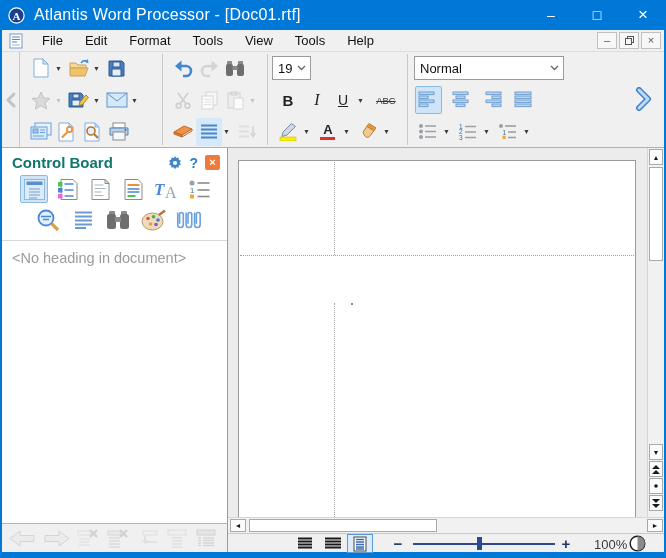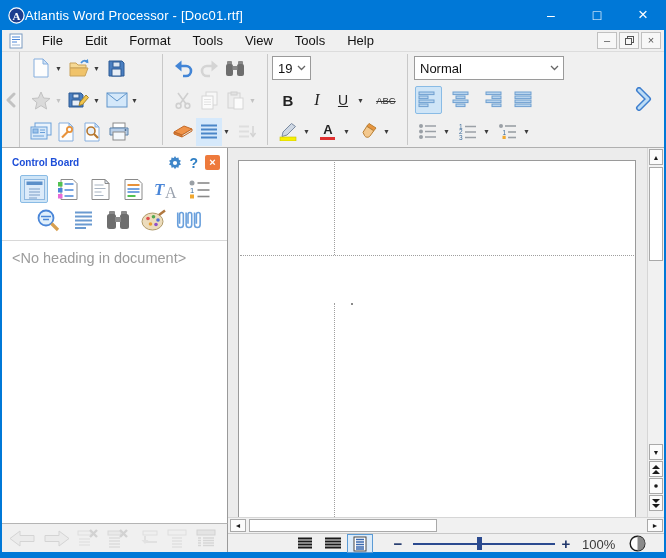--- a/index.html
+++ b/index.html
@@ -2,21 +2,21 @@
 <html><head>
 <meta charset="utf-8">
 <style>
   * { box-sizing: border-box; margin: 0; padding: 0; }
   body { font-family: "Liberation Sans", sans-serif; background: #888; }
   .window { position: relative; width: 666px; height: 558px; background: #0078D7; overflow: hidden; font-size: 13px; }
 
   
   .titlebar { position: absolute; left:0; top:0; width:666px; height:30px; background:#0078D7; color:#fff; display:flex; align-items:center; }
   .app-icon { margin-left:8px; display:flex; }
-  .title-text { font-size:13px; letter-spacing:.2px; }
+  .title-text { margin-left:9px; font-size:16px; letter-spacing:.2px; }
   .tbar-controls { position:absolute; right:0; top:0; height:30px; display:flex; }
   .tbar-btn { width:46px; height:30px; display:flex; align-items:center; justify-content:center; color:#fff; font-size:14px; }
 
   
   .menubar { position:absolute; left:2px; top:30px; width:662px; height:22px; background:#f0f0f0; display:flex; align-items:center; border-bottom:1px solid #dcdcdc; }
   .menu-doc-icon { margin:0 8px 0 7px; display:flex; }
   .menu-item { padding:0 11px; color:#111; height:22px; display:flex; align-items:center; }
   .mdi-controls { position:absolute; right:3px; top:2px; display:flex; gap:2px; }
   .mdi-btn { width:20px; height:17px; background:#f7f7f7; border:1px solid #c0c0c0; display:flex; align-items:center; justify-content:center; font-size:11px; color:#555; line-height:1; }
 
@@ -36,21 +36,21 @@
   .utxt { text-decoration:underline; font-size:14px; color:#222; }
   .stxt { font-size:9.5px; text-decoration:line-through; color:#333; letter-spacing:0; }
   .fc { font-size:13px; font-weight:bold; color:#222; display:flex; flex-direction:column; align-items:center; line-height:1; }
   .fc .bar { width:15px; height:3px; background:#e03030; margin-top:1px; }
   .selbtn { background:#cfe5f7; border:1px solid #89bbe5; border-radius:2px; }
   .more-chevron { position:absolute; left:628px; top:31px; width:26px; height:32px; display:flex; align-items:center; justify-content:center; }
 
   
   .control-board { position:absolute; left:2px; top:148px; width:226px; height:375px; background:#fff; border-right:1px solid #9a9a9a; }
   .cb-header { display:flex; align-items:center; height:26px; padding:3px 7px 0 10px; }
-  .cb-title { font-weight:bold; font-size:10px; color:#1d4ed8; }
+  .cb-title { font-weight:bold; font-size:15px; color:#0f766e; }
   .cb-tools { margin-left:auto; display:flex; gap:7px; align-items:center; }
   .cb-help { color:#2f7fc4; font-weight:bold; font-size:14px; }
   .cb-close { width:15px; height:15px; background:#ee7a3c; border-radius:2px; color:#fff; font-size:11px; font-weight:bold; display:flex; align-items:center; justify-content:center; line-height:1; }
   .cb-row1 { position:absolute; left:18px; top:27px; display:flex; gap:5px; align-items:center; }
   .cb-row2 { position:absolute; left:32px; top:58px; display:flex; gap:7px; align-items:center; }
   .cb-ic { width:28px; height:28px; display:flex; align-items:center; justify-content:center; }
   .cb-divider { position:absolute; left:0; top:92px; width:225px; height:1px; background:#d8d8d8; }
   .cb-empty { position:absolute; left:10px; top:102px; color:#9c9c9c; font-size:14.5px; }
 
   
@@ -73,21 +73,21 @@
   .h-btn { position:absolute; top:1px; width:16px; height:13px; background:#fbfbfb; border:1px solid #a9a9a9; display:flex; align-items:center; justify-content:center; font-size:7px; color:#1a1a1a; line-height:1; }
   .h-thumb { position:absolute; left:21px; top:1px; width:188px; height:13px; background:#fff; border:1px solid #a9a9a9; }
 
   
   .statusbar { position:absolute; left:228px; top:533px; width:436px; height:19px; background:#f0f0f0; border-top:1px solid #c8c8c8; }
   .view-btn { position:absolute; top:0; height:19px; width:26px; display:flex; align-items:center; justify-content:center; }
   .view-sel { border:1px solid #5b9bd5; background:#dcebf9; }
   .zoom-sign { position:absolute; top:0; height:19px; display:flex; align-items:center; justify-content:center; color:#20376b; font-weight:bold; font-size:15px; }
   .zoom-track { position:absolute; left:185px; top:9px; width:142px; height:2px; background:#2b4a8f; }
   .zoom-thumb { position:absolute; left:249px; top:3px; width:5px; height:13px; background:#2b4a8f; }
-  .zoom-label { position:absolute; left:354px; top:3px; font-size:13px; color:#3a3a3a; }
+  .zoom-label { position:absolute; left:366px; top:3px; font-size:13px; color:#3a3a3a; }
   .contrast { position:absolute; left:401px; top:1px; display:flex; }
 </style>
 </head>
 <body>
 
 <div class="window">
 
   <div class="titlebar">
     <span class="app-icon">
       <svg width="17" height="17" viewBox="0 0 17 17">

